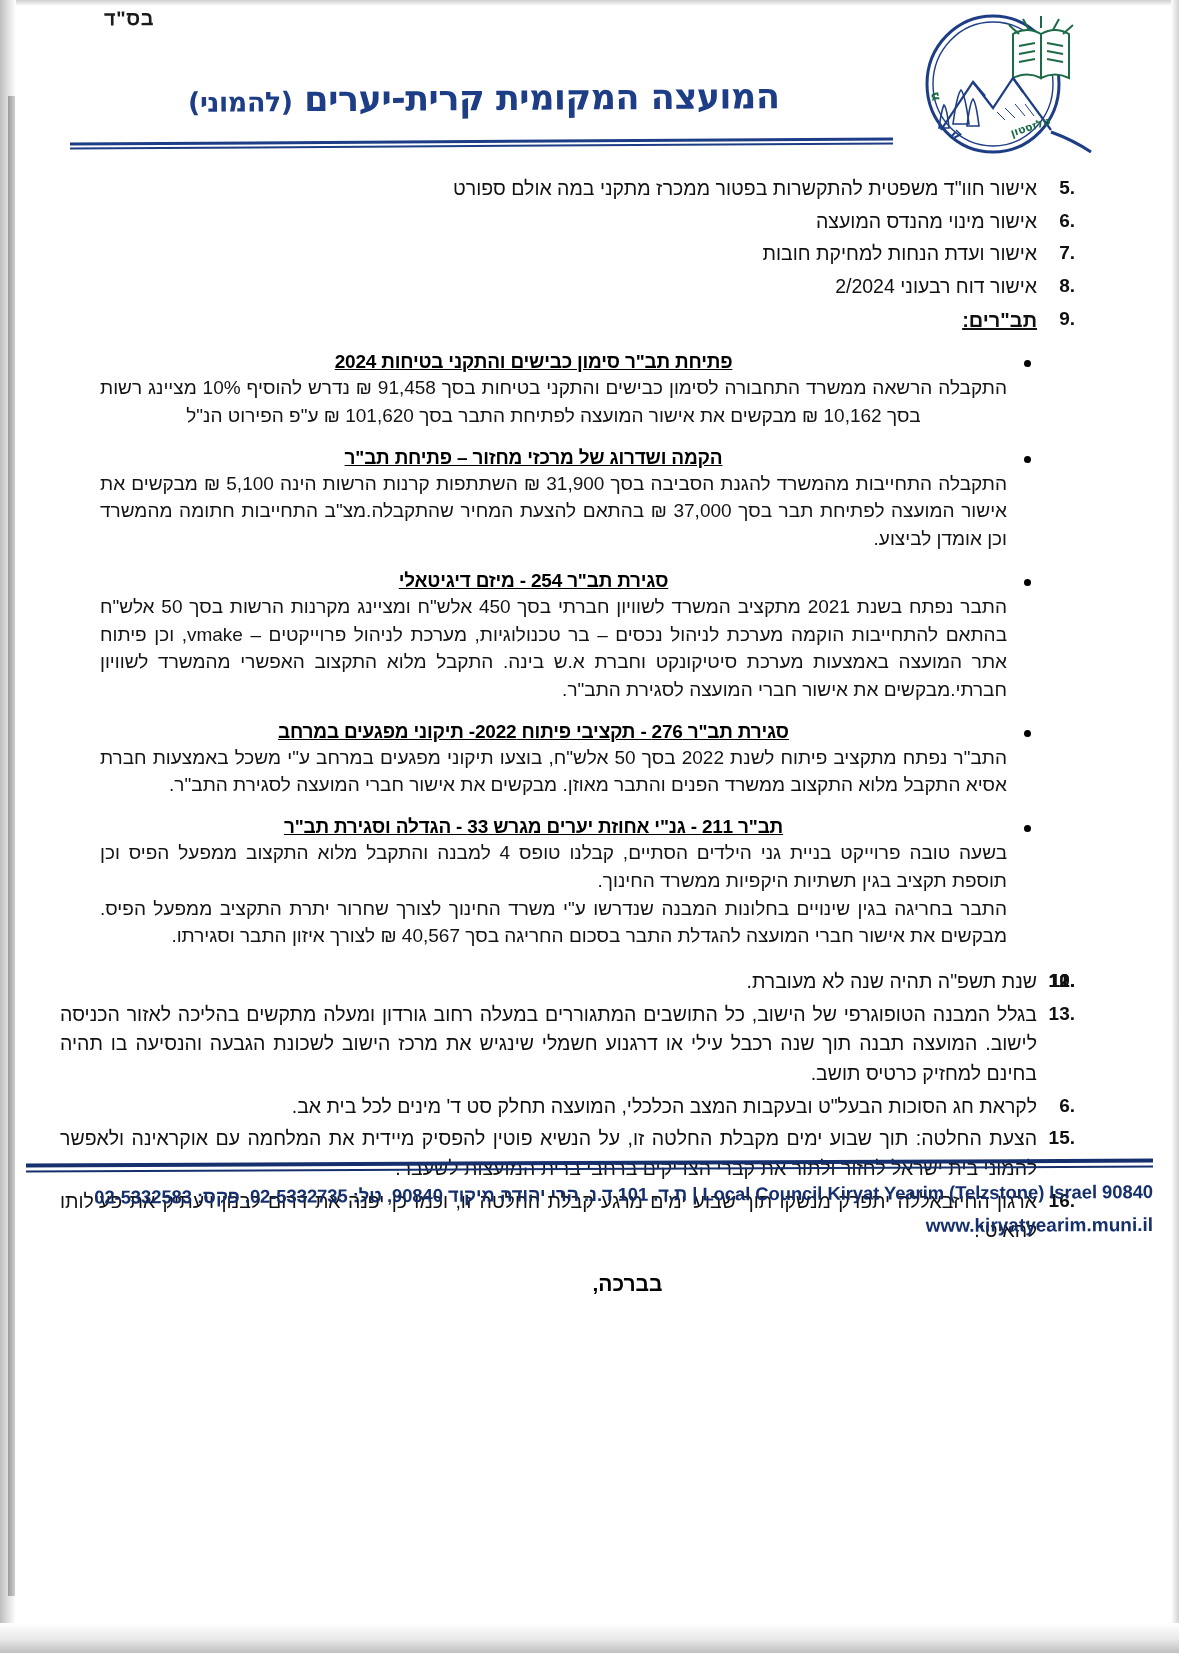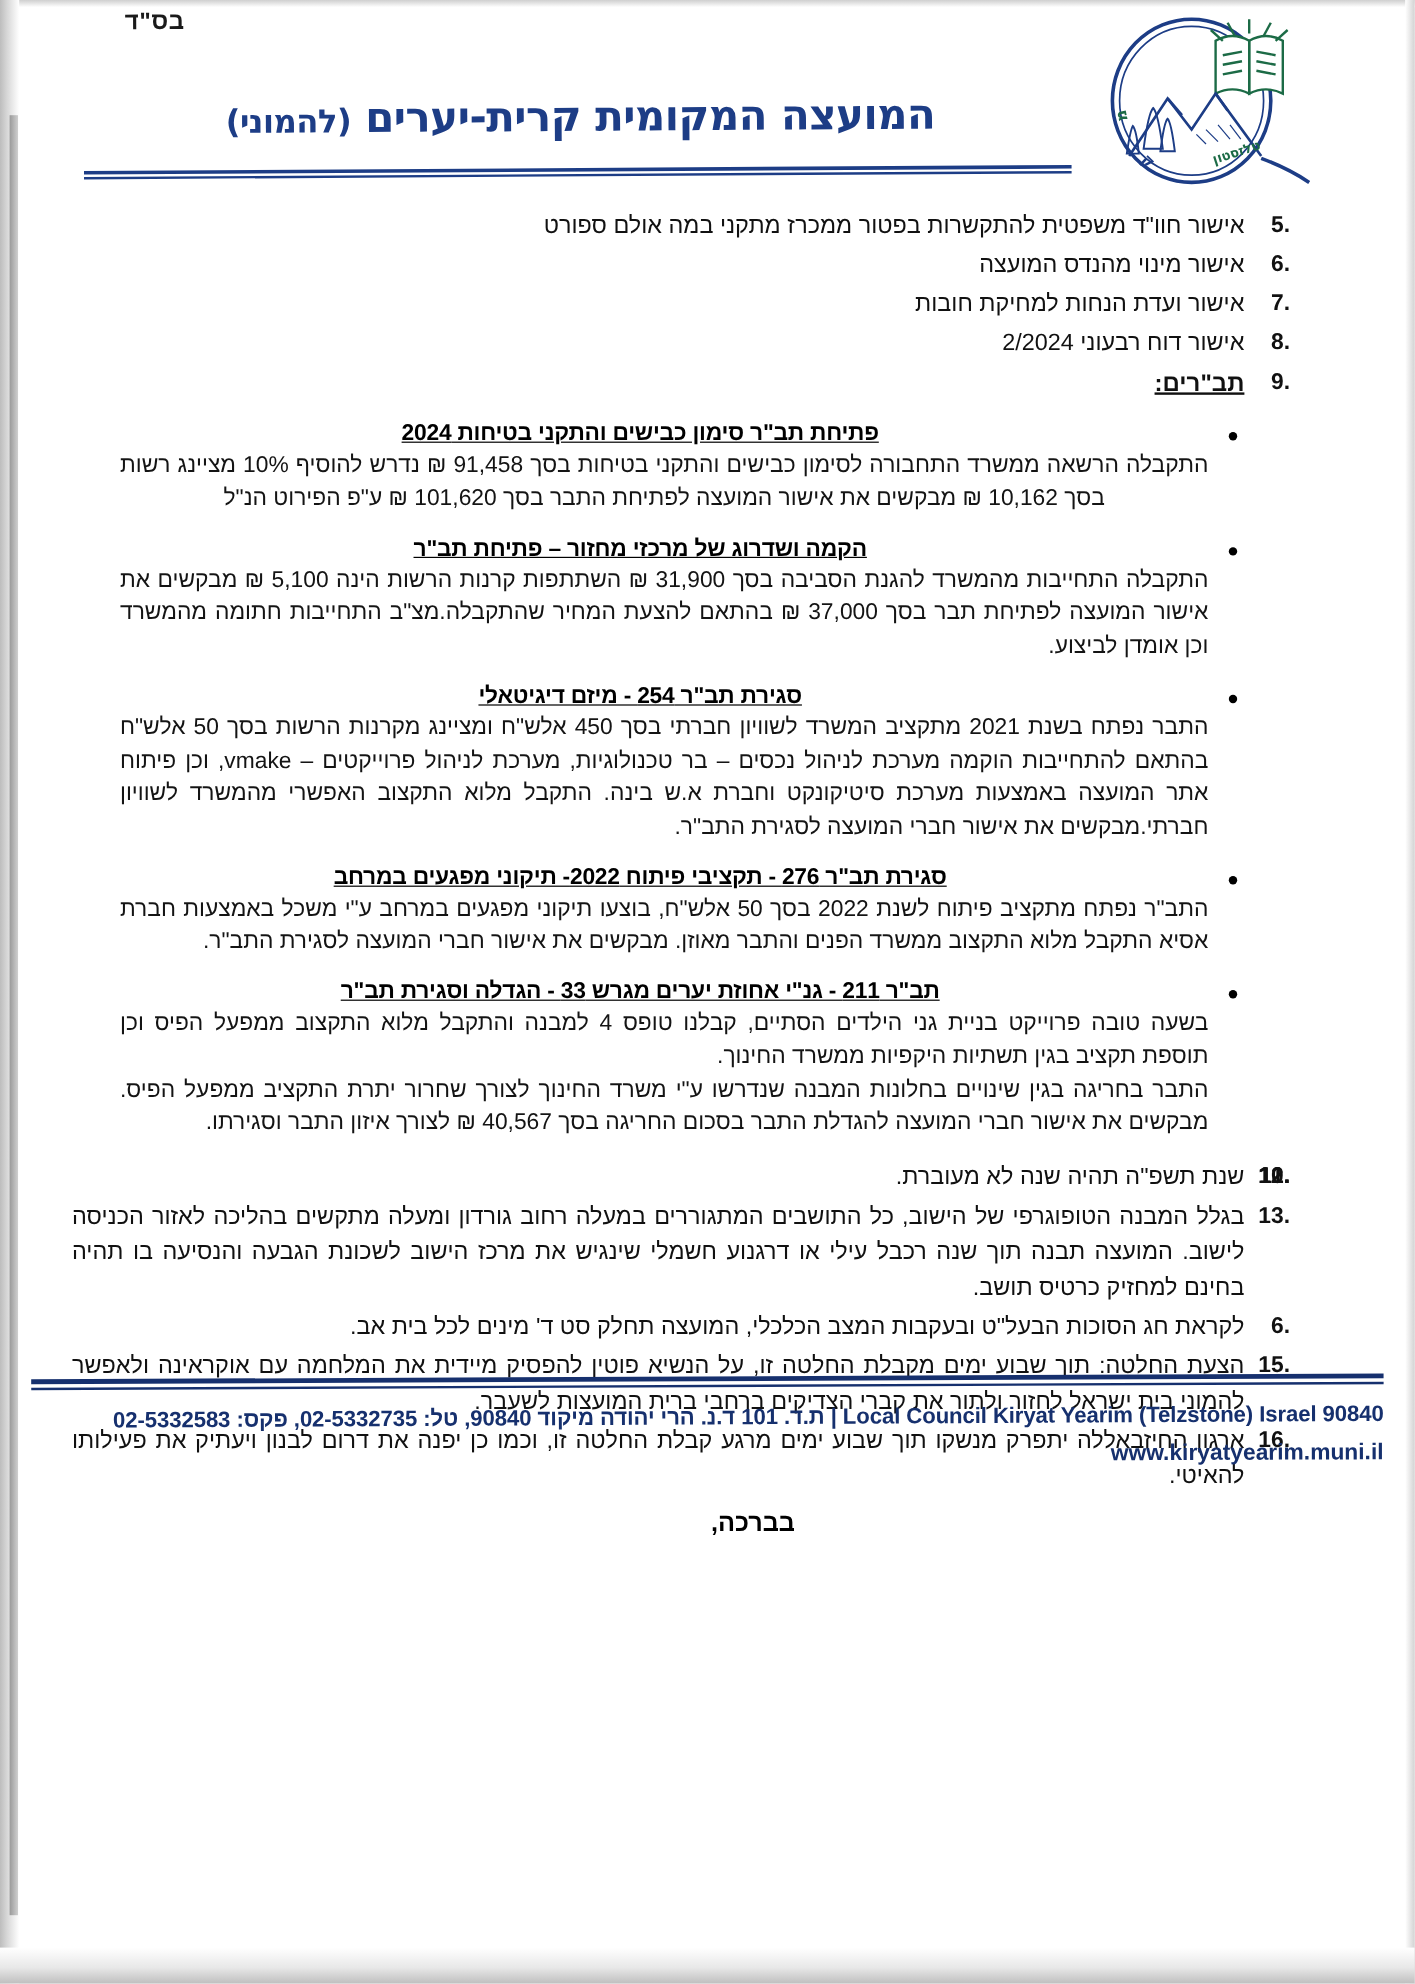--- a/index.html
+++ b/index.html
@@ -216,21 +216,21 @@
     color: #141414;
     margin-left: 40px;
   }
   .b-body.centerish {
     text-align: justify;
     text-align-last: center;
   }
 
   
   .signature {
-    margin: 12px 0 0 0;
+    margin: 26px 0 0 0;
     padding: 0 0 0 0;
     text-align: center;
   }
   .signature .sig-text {
     font-size: 21px;
     font-weight: bold;
     display: inline-block;
     margin-right: -120px;
   }
 

